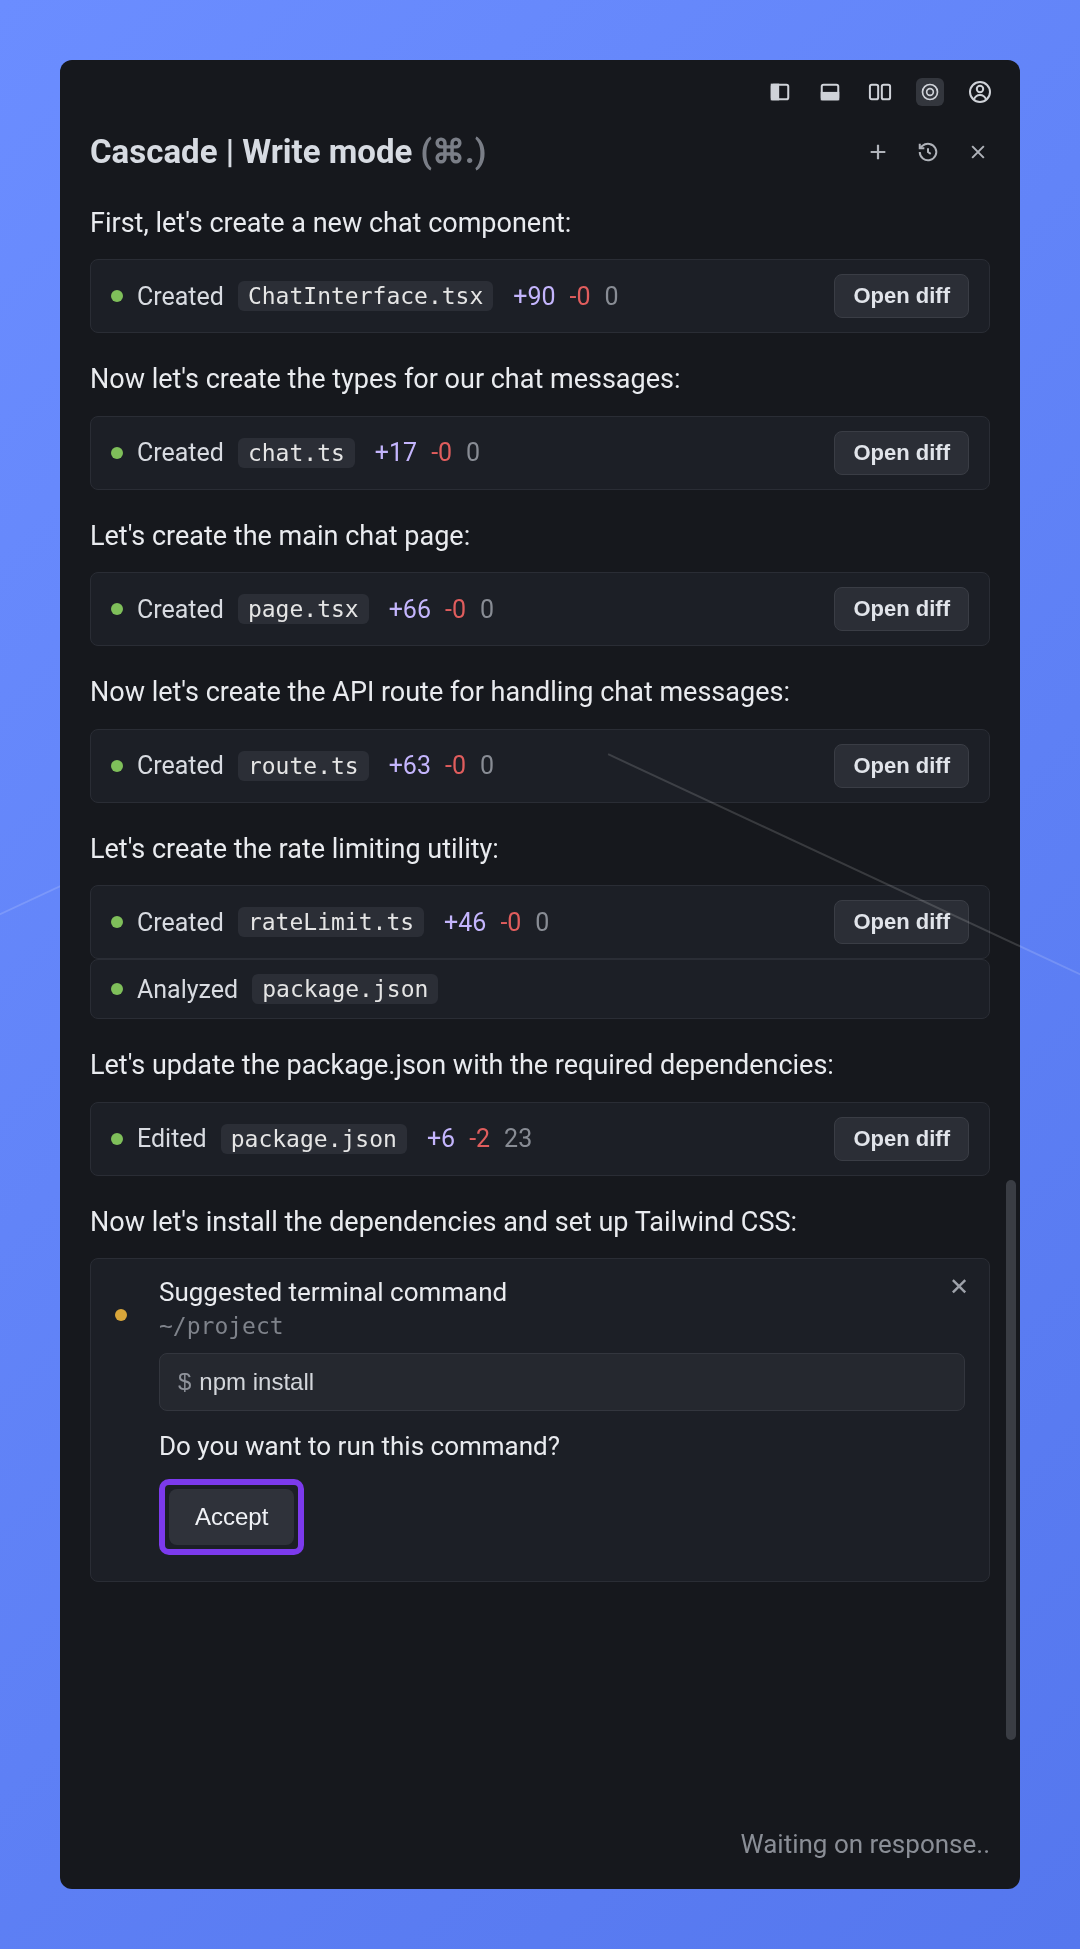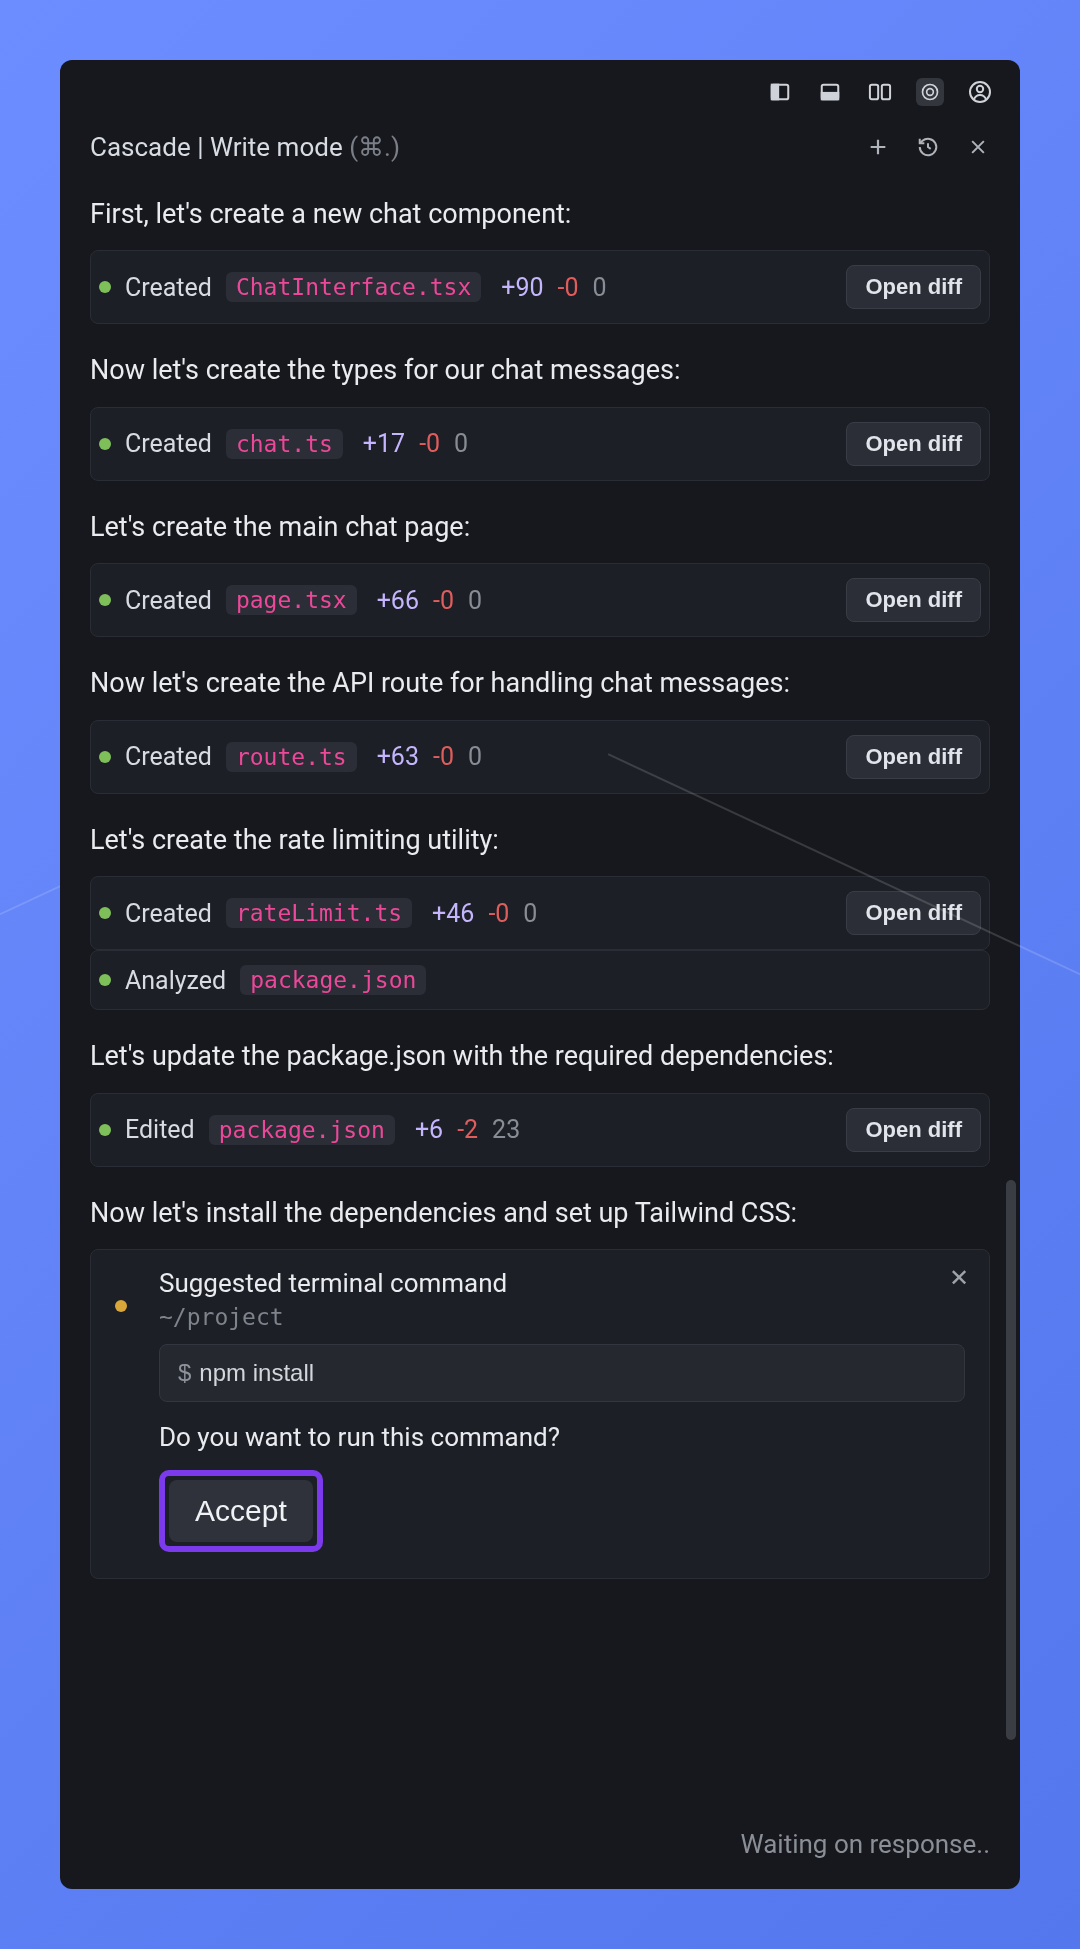--- a/index.html
+++ b/index.html
@@ -49,21 +49,22 @@
   .ticon-active{
     background:#33363d;
     border-radius:6px;
     padding:4px;
   }
   .header {
     display:flex;
     align-items:center;
     justify-content:space-between;
     padding: 18px 30px 6px 30px;
-    font-size: 26px;
+    font-size: 33px;
+    font-weight: bold;
   }
   .header-left{ color:#d7dbe2; }
   .header-left .shortcut{ color:#7a7e87;}
   .header-right{ display:flex; gap:26px; align-items:center;}
   .hicon{ width:24px;height:24px; color:#b0b3ba; cursor:pointer; display:flex;align-items:center;justify-content:center;}
   .content{
     padding: 10px 30px 0 30px;
     overflow:hidden;
     flex:1;
   }
@@ -71,35 +72,35 @@
     font-size: 27px;
     color:#e9ebef;
     line-height:1.35;
     margin: 28px 0 18px 0;
   }
   .msg-text.first{ margin-top:18px;}
   .file-card{
     background:#1c1f26;
     border:1px solid #2a2d35;
     border-radius:8px;
-    padding: 14px 8px;
+    padding: 14px 20px;
     display:flex;
     align-items:center;
     gap:14px;
     font-size:25px;
   }
   .dot{ width:12px;height:12px;border-radius:50%;background:#7fbf5a;display:inline-block; flex-shrink:0;}
   .action-label{ color:#d8dbe1; }
   .file-chip{
     background:#2b2e36;
     border-radius:6px;
     padding:2px 10px;
     font-family: ui-monospace, SFMono-Regular, Menlo, monospace;
     font-size:23px;
-    color:#ec4899;
+    color:#e5e5e5;
   }
   .adds{ color:#c4b5fd; margin-left:6px;}
   .dels{ color:#e05d5d;}
   .neutral{ color:#888c94;}
   .open-diff{
     margin-left:auto;
     background:#2b2e36;
     border:1px solid #3a3d45;
     color:#e1e4ea;
     padding:8px 18px;
@@ -129,21 +130,21 @@
     padding:14px 18px;
     margin-top:14px;
     font-family: Liberation Sans, sans-serif;
     font-size:24px;
     color:#d3d6db;
   }
   .term-cmd .prompt{ color:#8e929a; margin-right:8px;}
   .term-question{ font-size:26px; color:#e9ebef; margin-top:20px;}
   .term-buttons{ display:flex; gap:22px; margin-top:18px;}
   .btn{
-    font-size:30px;
+    font-size:24px;
     padding:14px 26px;
     border-radius:8px;
     cursor:pointer;
     border:none;
   }
   .btn-accept{ background:#2f323a; color:#f0f2f6;}
   .btn-reject{ background:transparent; color:#e9ebef;}
   .accept-highlight{
     border:6px solid #7c3aed;
     border-radius:10px;

